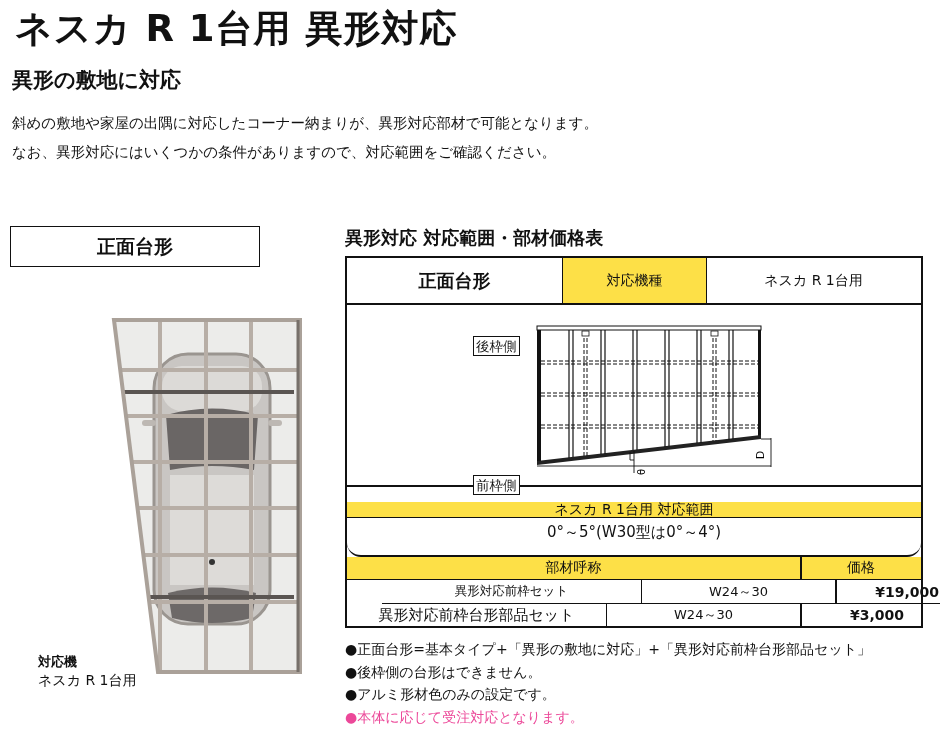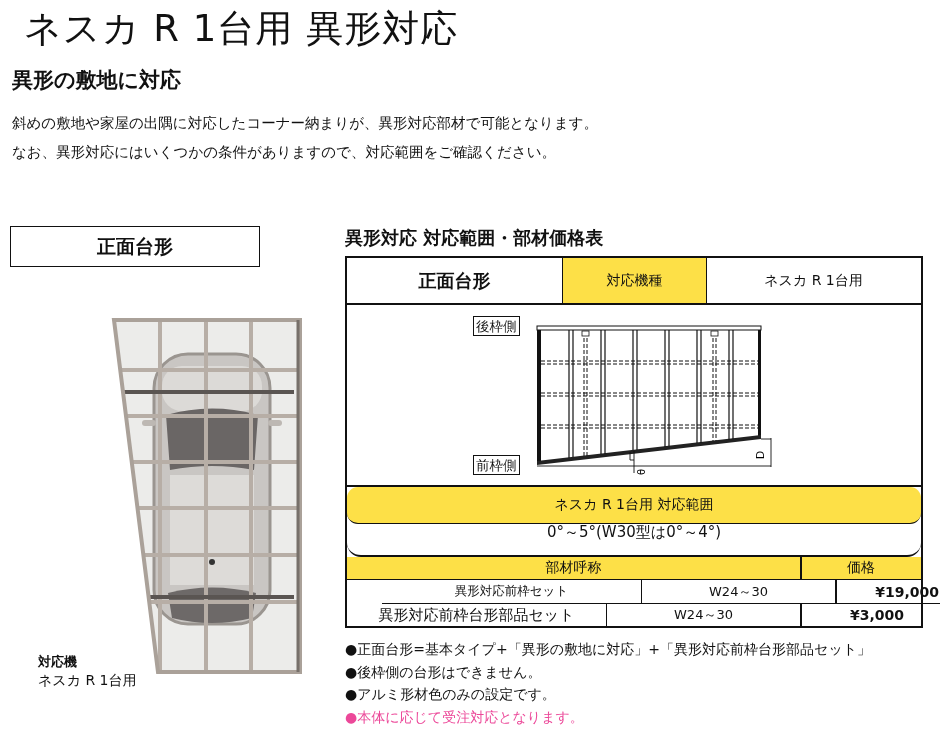--- a/index.html
+++ b/index.html
@@ -1,19 +1,19 @@
 <!DOCTYPE html>
 <html><head>
 <meta charset="utf-8">
 <style>
   * { box-sizing: border-box; margin: 0; padding: 0; }
   html, body { width: 940px; height: 750px; background: #ffffff; overflow: hidden; }
   body { position: relative; font-family: "DejaVu Sans", "Liberation Sans", sans-serif; color: #111; }
 
-  .title { position: absolute; left: 24px; top: 4px; font-size: 37px; font-weight: normal; letter-spacing: 1px; white-space: nowrap; }
+  .title { position: absolute; left: 15px; top: 4px; font-size: 37px; font-weight: bold; letter-spacing: 1px; white-space: nowrap; }
   .subtitle { position: absolute; left: 12px; top: 66px; font-size: 21px; font-weight: bold; white-space: nowrap; }
   .desc { position: absolute; left: 12px; font-size: 14.5px; white-space: nowrap; }
   .desc.l1 { top: 114px; }
   .desc.l2 { top: 143px; }
 
   .left-box { position: absolute; left: 10px; top: 226px; width: 250px; height: 41px; border: 1.5px solid #111; display: flex; align-items: center; justify-content: center; font-size: 19px; font-weight: bold; }
 
   .photo { position: absolute; left: 108px; top: 310px; width: 200px; height: 370px; }
 
   .compat-label { position: absolute; left: 38px; top: 653px; font-size: 13px; font-weight: bold; }
@@ -21,32 +21,32 @@
 
   .table-title { position: absolute; left: 345px; top: 226px; font-size: 18px; font-weight: bold; white-space: nowrap; }
 
   .tbl { position: absolute; left: 345px; top: 256px; width: 578px; height: 372px; border: 2.5px solid #111; }
   .row { position: absolute; left: 0; width: 100%; }
   .cell { position: absolute; top: 0; height: 100%; display: flex; align-items: center; justify-content: center; white-space: nowrap; }
   .grey { background: #fde047; }
 
   .r-head { top: 0; height: 47px; border-bottom: 2.5px solid #111; }
   .r-diagram { top: 47px; height: 182px; border-bottom: 2.5px solid #111; }
-  .r-range-head { top: 229px; height: 37px; border-bottom: 1.5px solid #111; border-radius: 11px; }
+  .r-range-head { top: 244px; height: 16px; border-bottom: 1.5px solid #111; }
   .r-range-val { top: 252px; height: 47px; border-bottom: 2.5px solid #111; border-radius: 14px; }
   .r-parts-head { top: 299px; height: 23px; border-bottom: 1.5px solid #111; }
   .r-part1 { top: 322px; height: 24px; border-bottom: 1.5px solid #111; margin-left: 35px; }
   .r-part2 { top: 346px; height: 22px; }
 
   .vline-l { border-left: 1.5px solid #111; }
   .vline-l2 { border-left: 2px solid #111; }
 
   .diagram-svg { position: absolute; left: 0; top: 0; }
 
-  .tag { position: absolute; border: 1.2px solid #111; background: #fff; font-size: 13.5px; padding: 0 2px; line-height: 18px; }
+  .tag { position: absolute; border: 1.2px solid #111; background: #fff; font-size: 13.5px; padding: 0 2px; line-height: 18px; margin-top: 20px; }
 
   .notes { position: absolute; left: 345px; top: 638px; }
   .note { font-size: 14px; line-height: 22.5px; white-space: nowrap; }
   .note.blue { color: #ec4899; }
 </style>
 </head>
 <body>
 
 <div class="title">ネスカ R 1台用 異形対応</div>
 <div class="subtitle">異形の敷地に対応</div>

